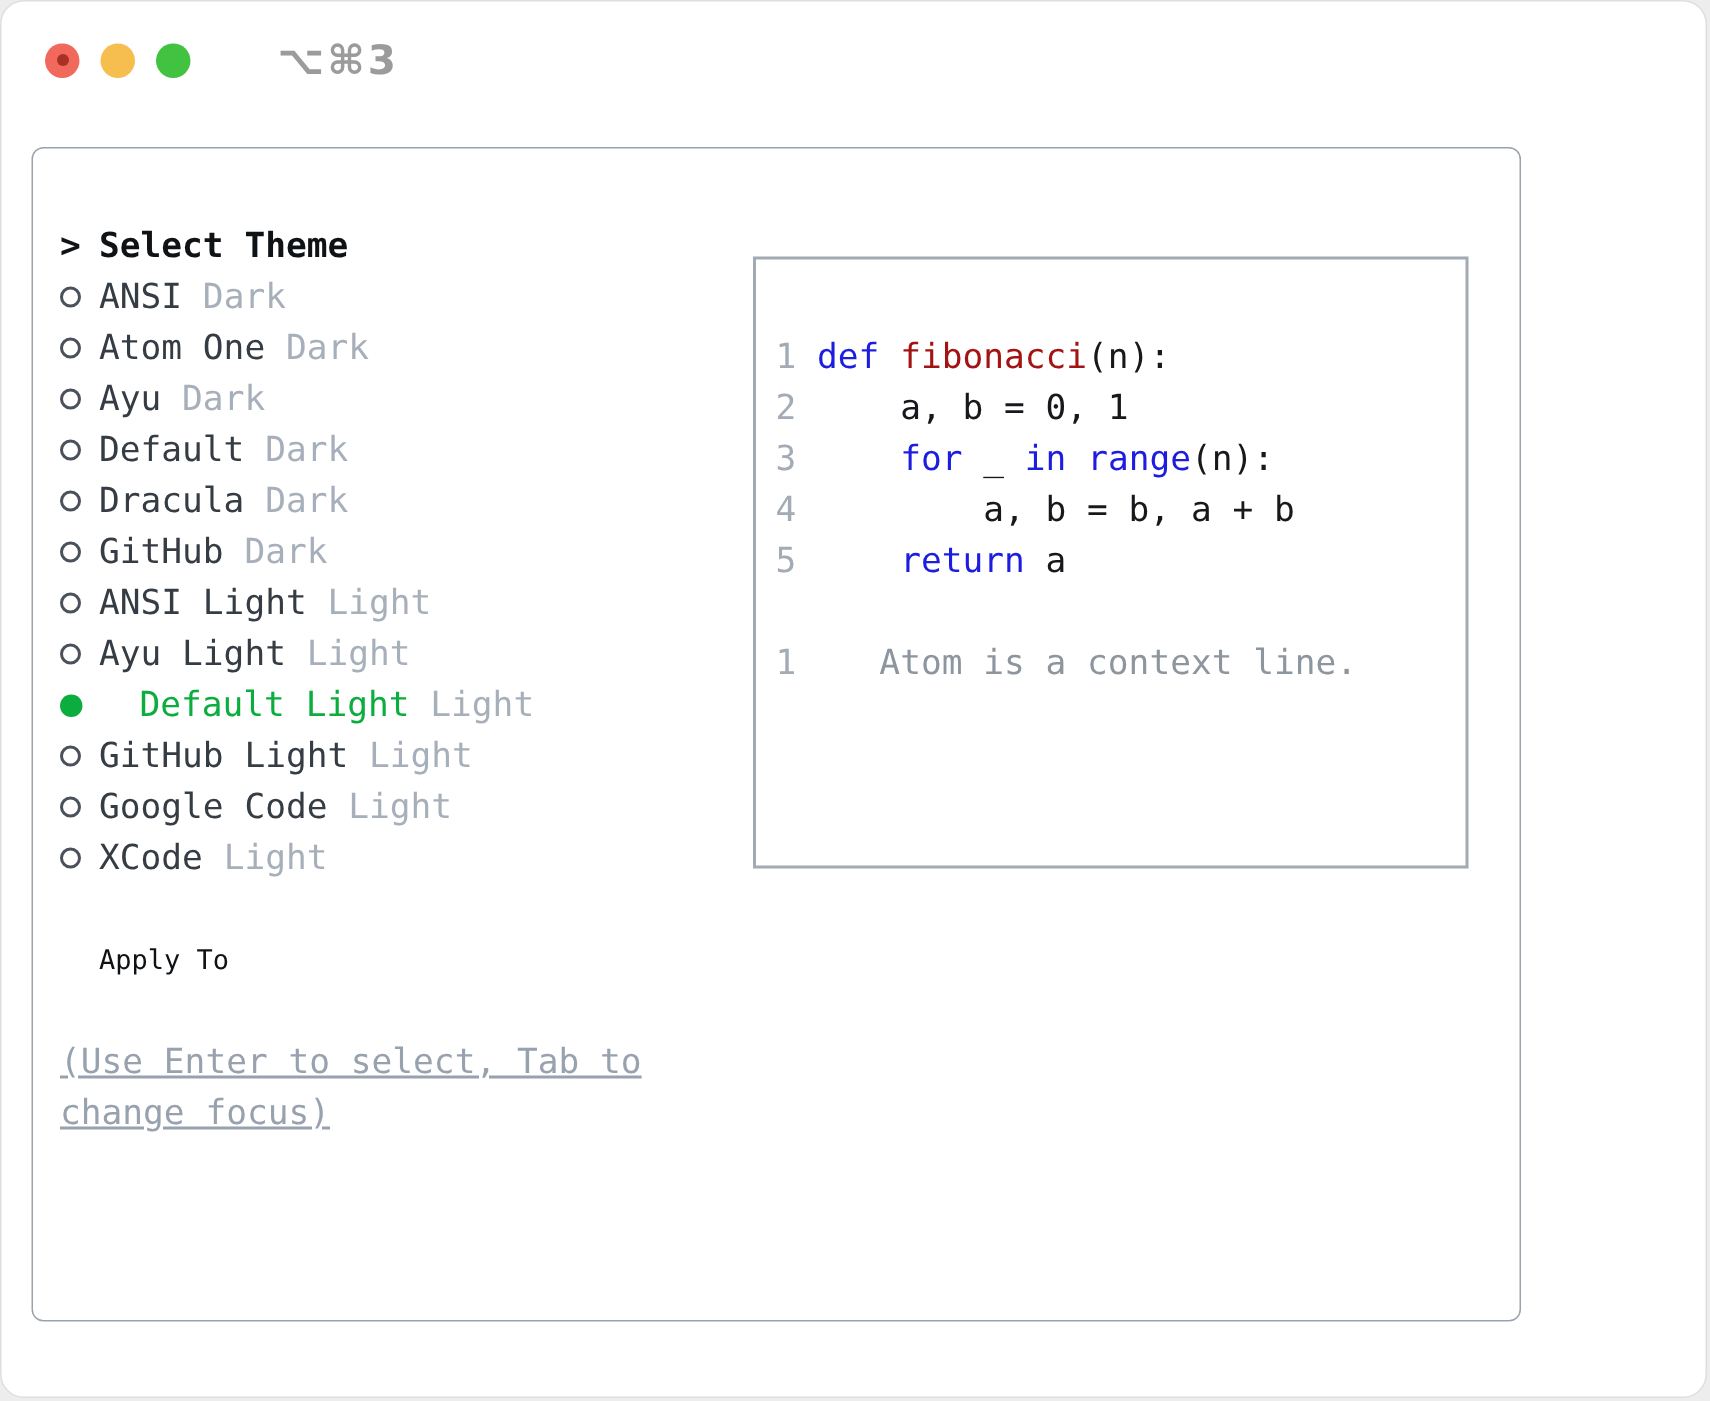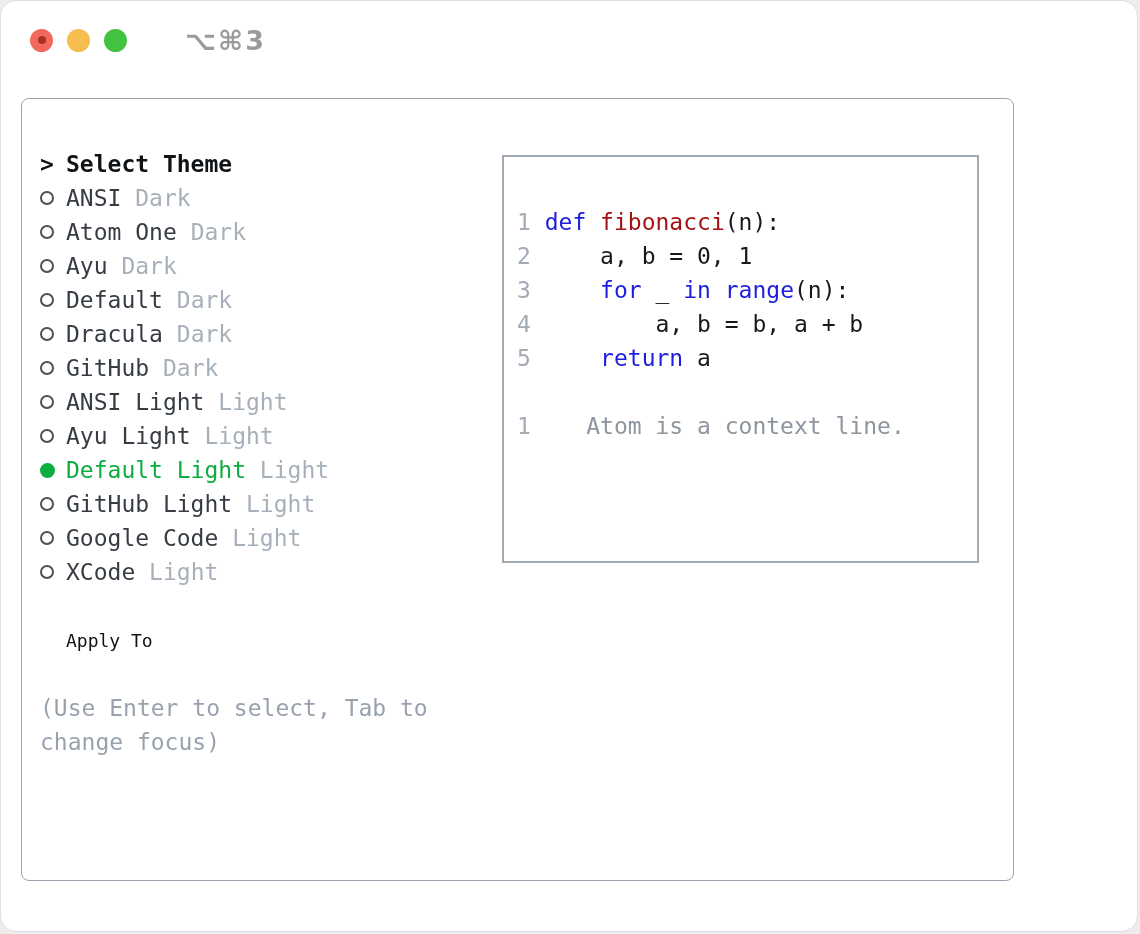--- a/index.html
+++ b/index.html
@@ -34,29 +34,29 @@
 
   .prompt { flex:0 0 26px; font-weight:700; color:var(--heading-black); }
   .heading { font-weight:700; color:var(--heading-black); font-size:23px; }
   .heading2 { color:var(--heading-black); font-size:18px; }
 
   .radio { width:14px; height:14px; border:2px solid #4a515a; border-radius:50%; }
   .radio.on { width:15px; height:15px; border:none; background:var(--accent-green); }
 
   .t-name { color:var(--text-dark); }
   .t-variant { color:var(--muted-gray); }
-  .item.selected .t-name { color:var(--accent-green); }
+  .item.selected .t-name { color:var(--accent-green);margin-left:27px; }
 
-  .hint { margin-top:34px; width:436px; line-height:34px; font-size:23px; color:var(--hint-gray); }
+  .hint { margin-top:34px; width:436px; line-height:34px; font-size:23px; color:var(--hint-gray);text-decoration:underline; }
 
   
   .right { position:absolute; left:480px; top:48px; }
   .right .heading { display:block; height:34px; line-height:34px; }
   .preview-box {
-    margin-top:8px; width:477px; height:408px;
+    margin-top:24px; width:477px; height:408px;
     border:2px solid #a2aab3; background:#ffffff;
     padding:48px 0 0 13px; overflow:hidden;
   }
   .pline { height:34px; line-height:34px; white-space:pre; font-size:23px; color:#16181b; }
   .seg.num { color:var(--linenum-gray); }
   .seg.code { color:#16181b; }
   .seg.kw { color:var(--keyword-blue); }
   .seg.fn { color:var(--function-red); }
   .seg.ctx { color:var(--context-gray); }
   .seg.del { color:var(--deleted-red); }

